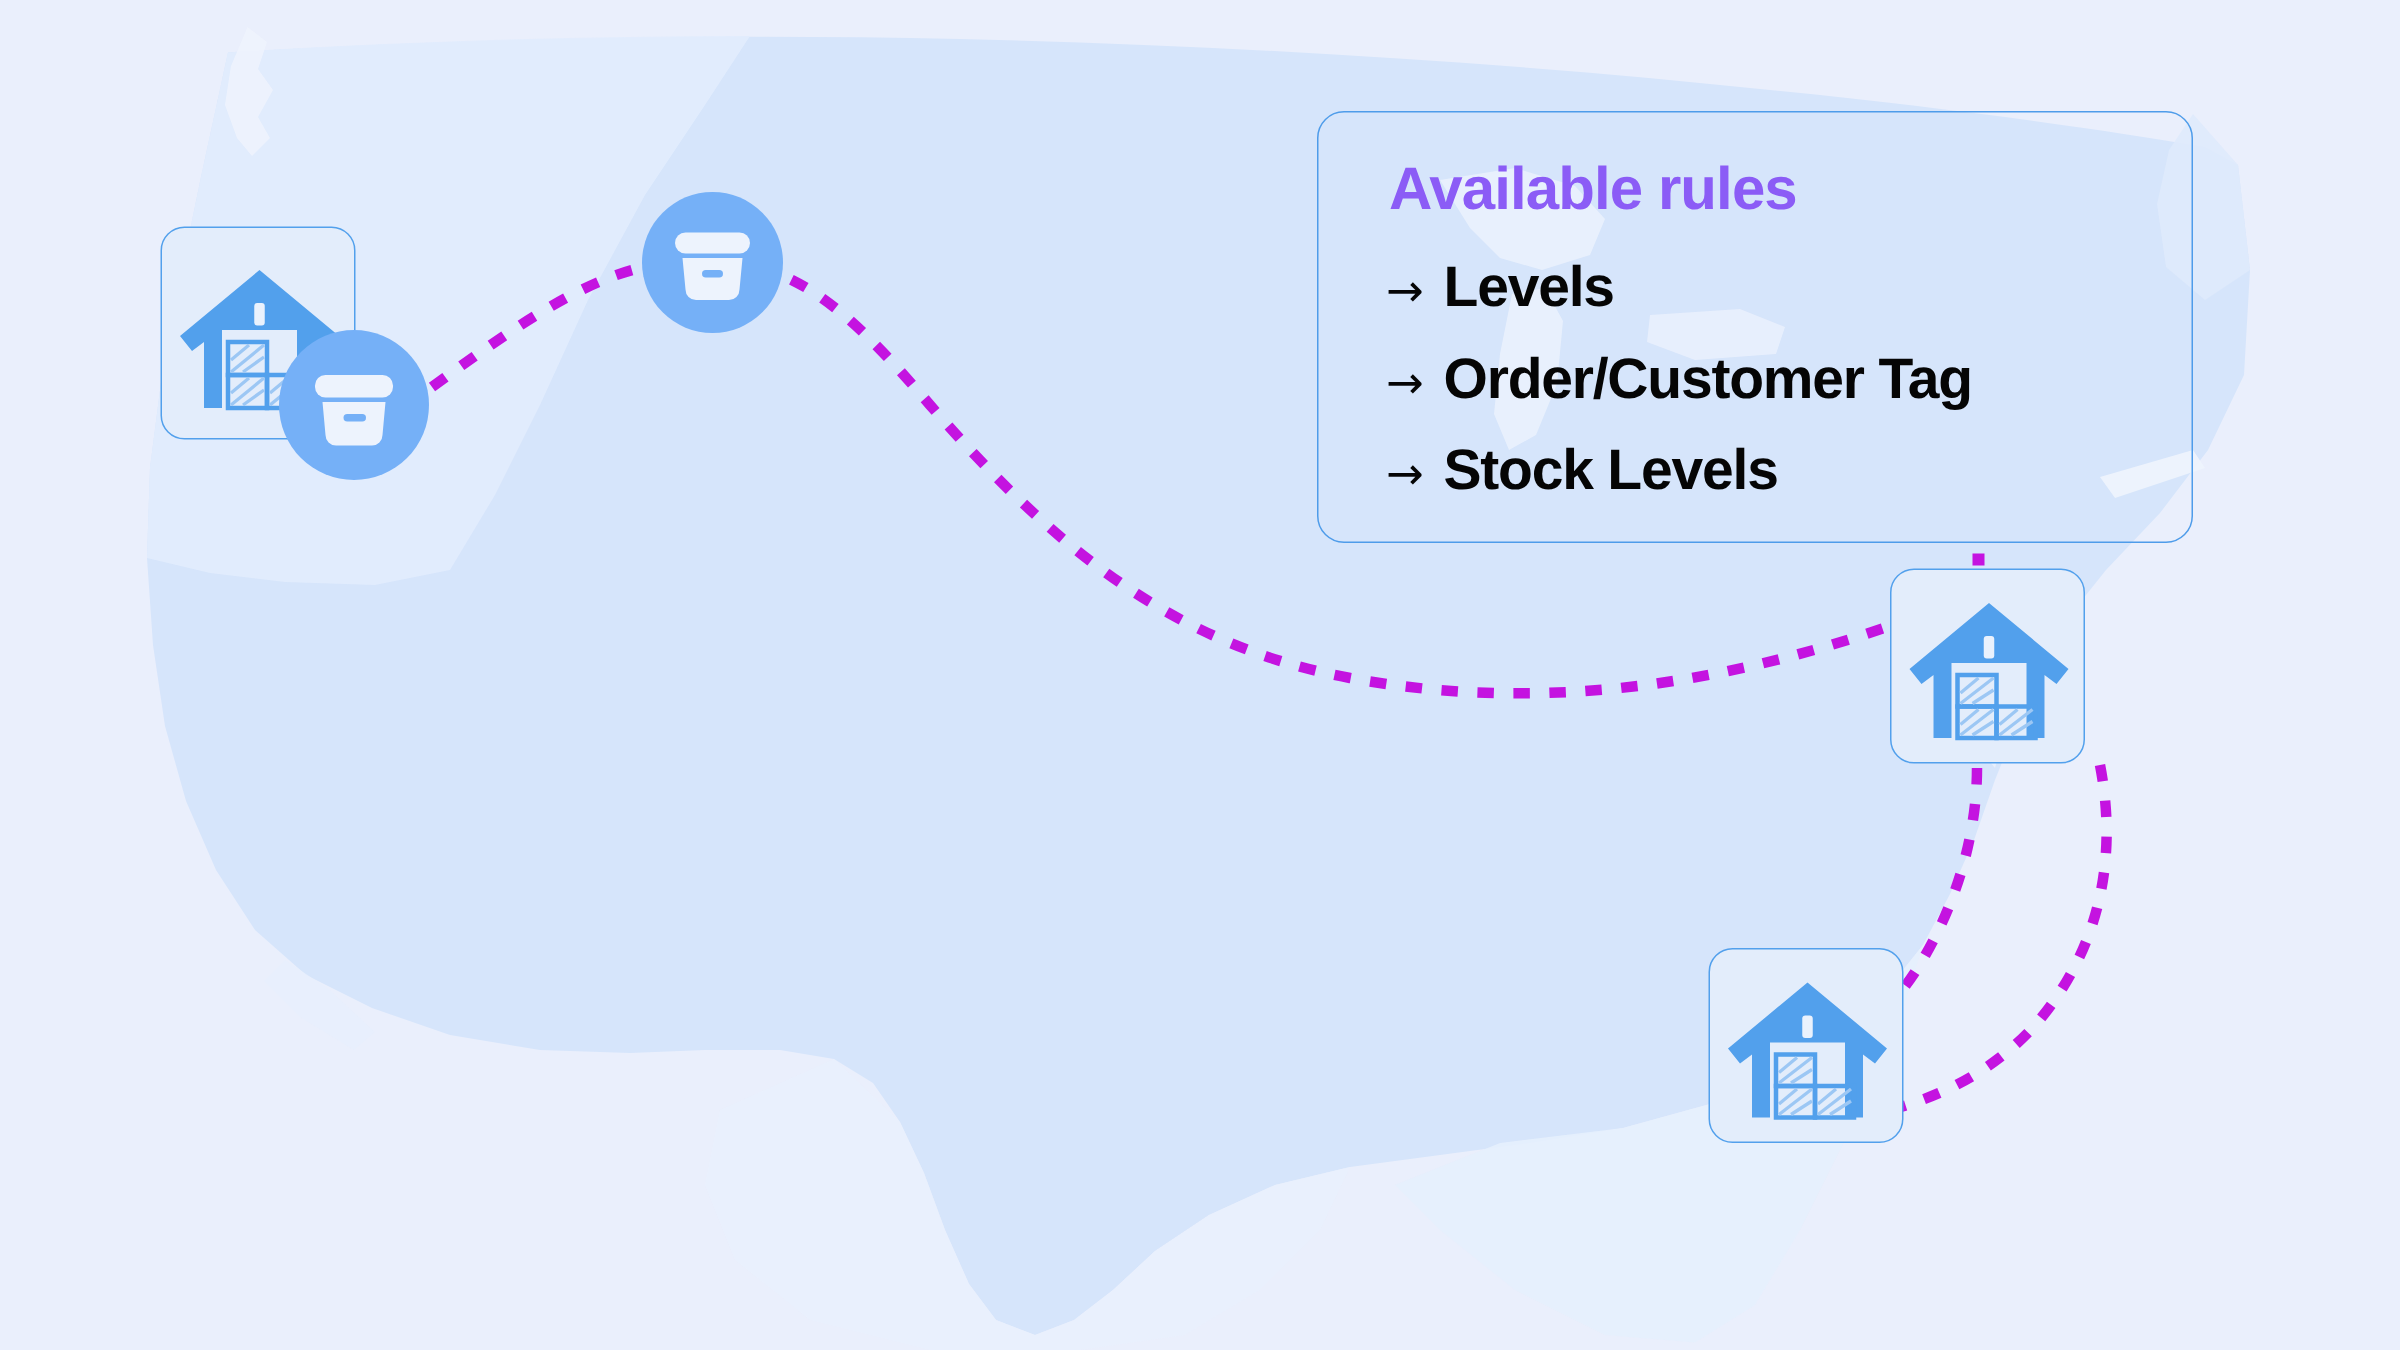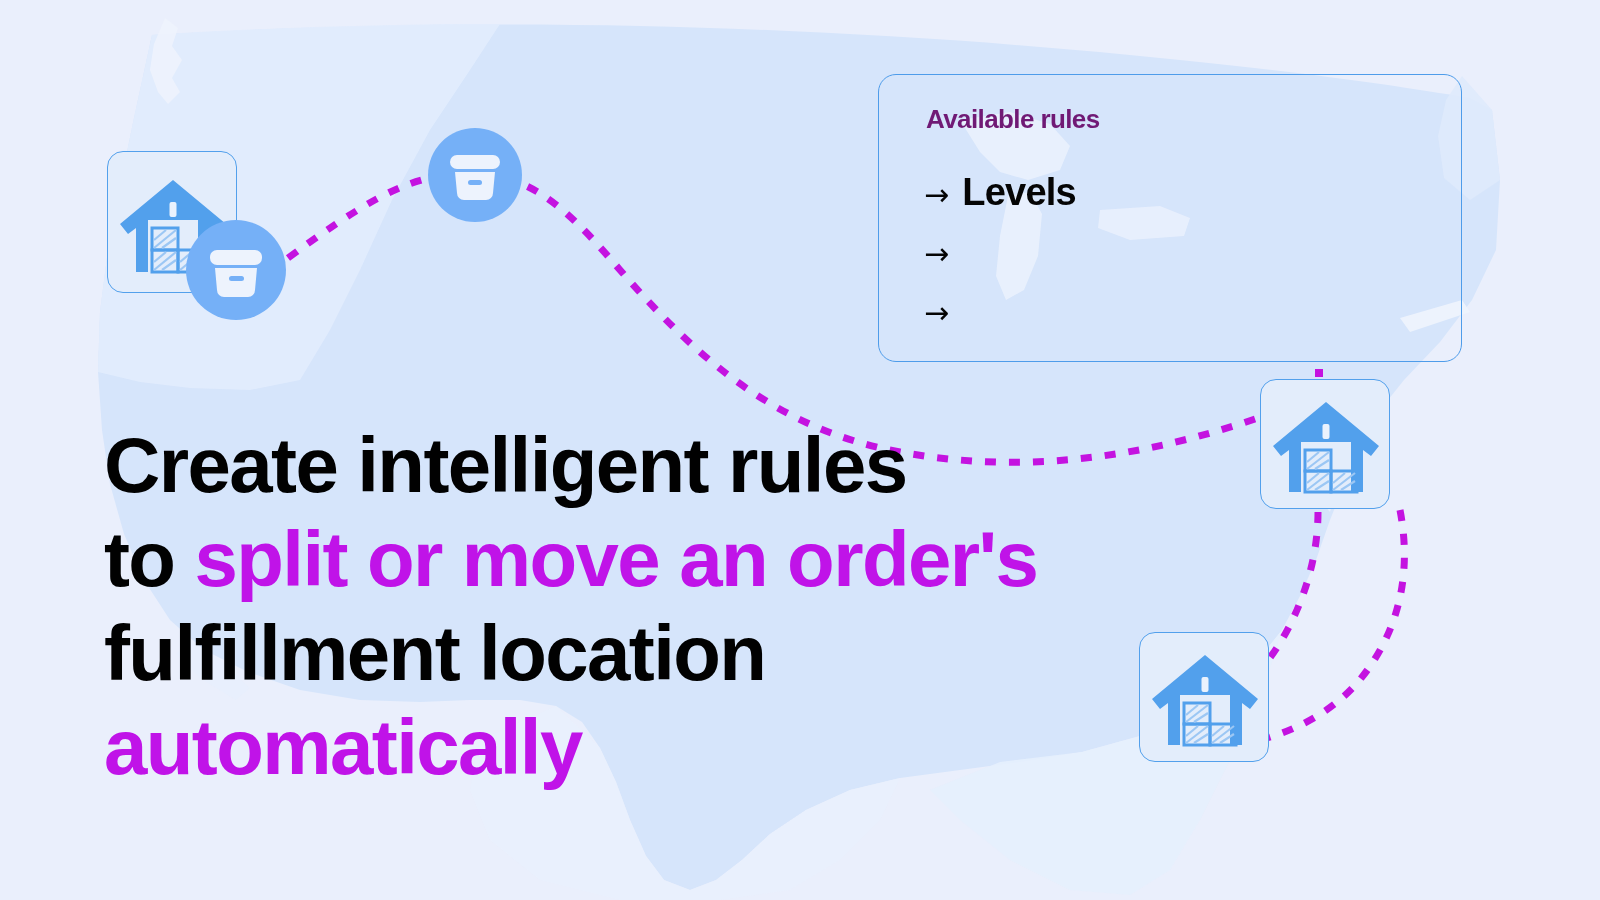--- a/index.html
+++ b/index.html
@@ -59,24 +59,24 @@
     width: 584px;
     height: 288px;
     border: 1.6px solid #4e9cea;
     border-radius: 18px;
     box-sizing: border-box;
   }
   #rules-title {
     position: absolute;
     left: 47px;
     top: 29px;
-    font-size: 26px;
+    font-size: 40px;
     font-weight: 700;
     letter-spacing: -0.6px;
-    color: #701a75;
+    color: #8b5cf6;
     white-space: nowrap;
   }
   #rules-list {
     position: absolute;
     left: 45px;
     top: 88px;
     right: 10px;
   }
   .rule-item {
     display: flex;
@@ -314,27 +314,23 @@
 
   <div id="rules-card">
     <div id="rules-title">Available rules</div>
     <div id="rules-list">
       <div class="rule-item">
         <span class="rule-arrow">→</span>
         <span>Levels</span>
       </div>
       <div class="rule-item">
         <span class="rule-arrow">→</span>
+        <span>Order/Customer Tag</span>
       </div>
       <div class="rule-item">
         <span class="rule-arrow">→</span>
+        <span>Stock Levels</span>
       </div>
     </div>
   </div>
 
-  <div id="headline">
-      <span class="hl-line"><span>Create intelligent rules</span></span>
-      <span class="hl-line"><span>to </span><span class="accent">split or move an order's</span></span>
-      <span class="hl-line"><span>fulfillment location</span></span>
-      <span class="hl-line"><span class="accent">automatically</span></span>
-    </div>
 
 </div>
 
 </body></html>

